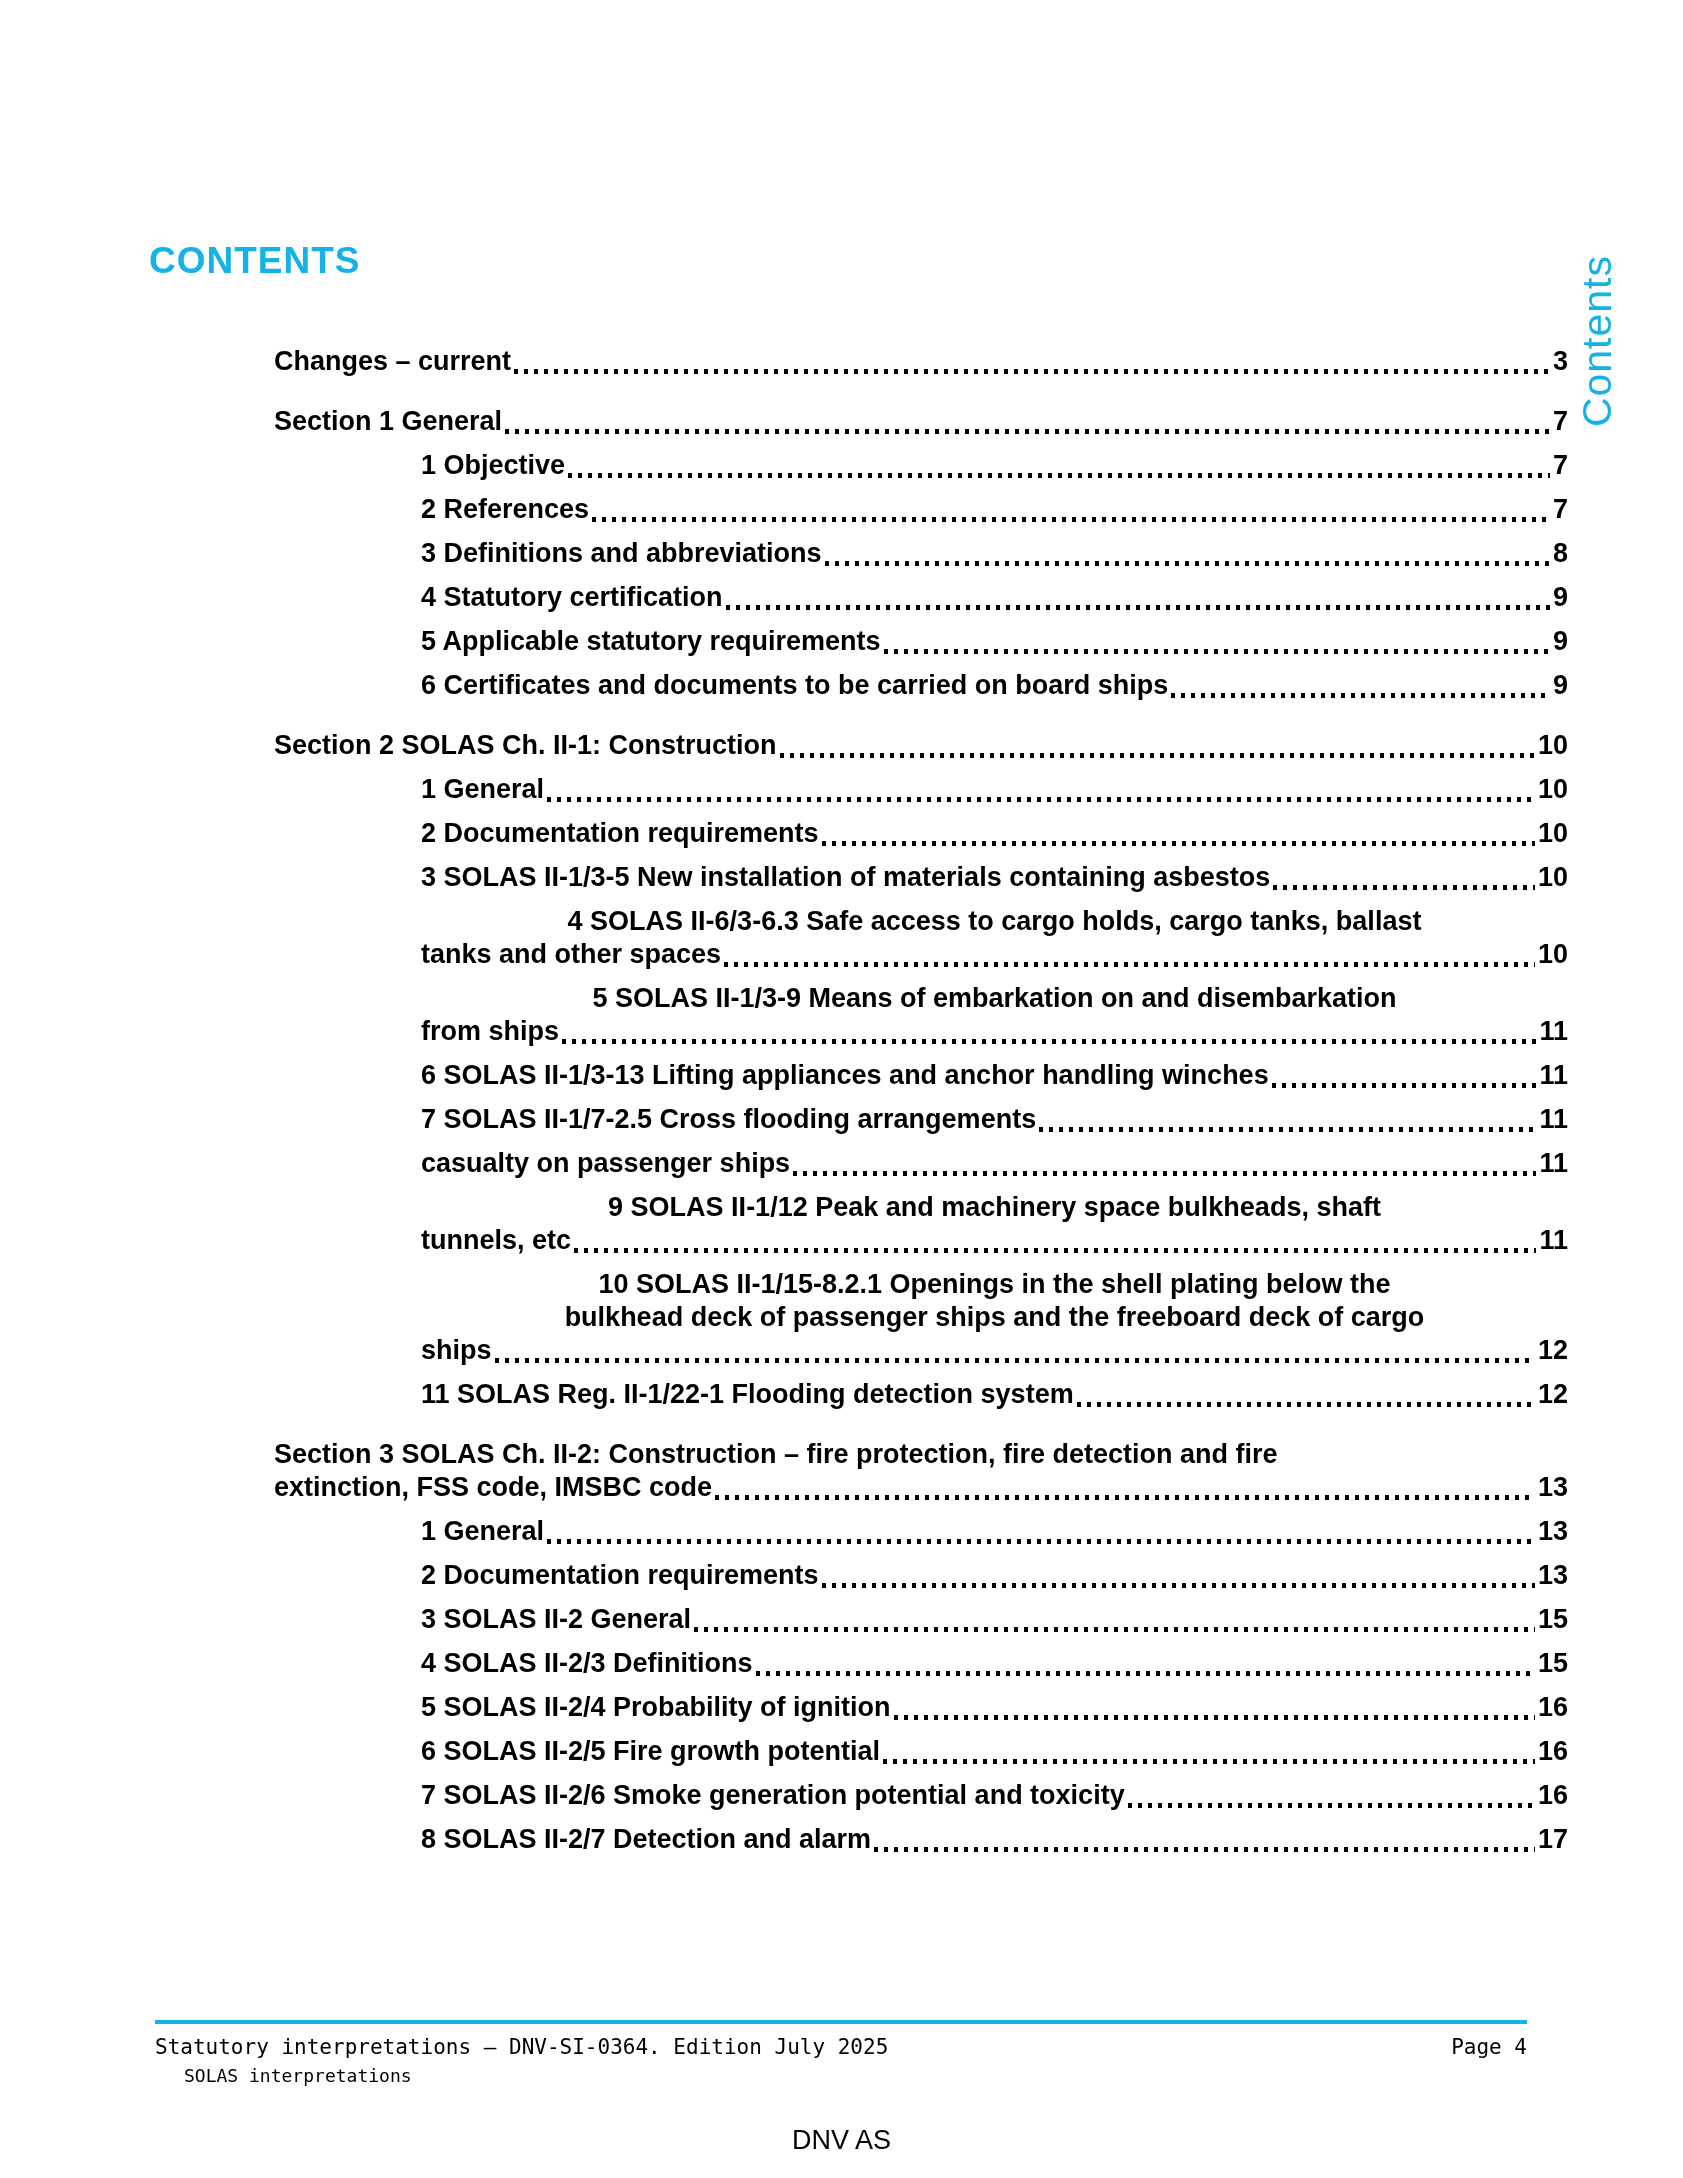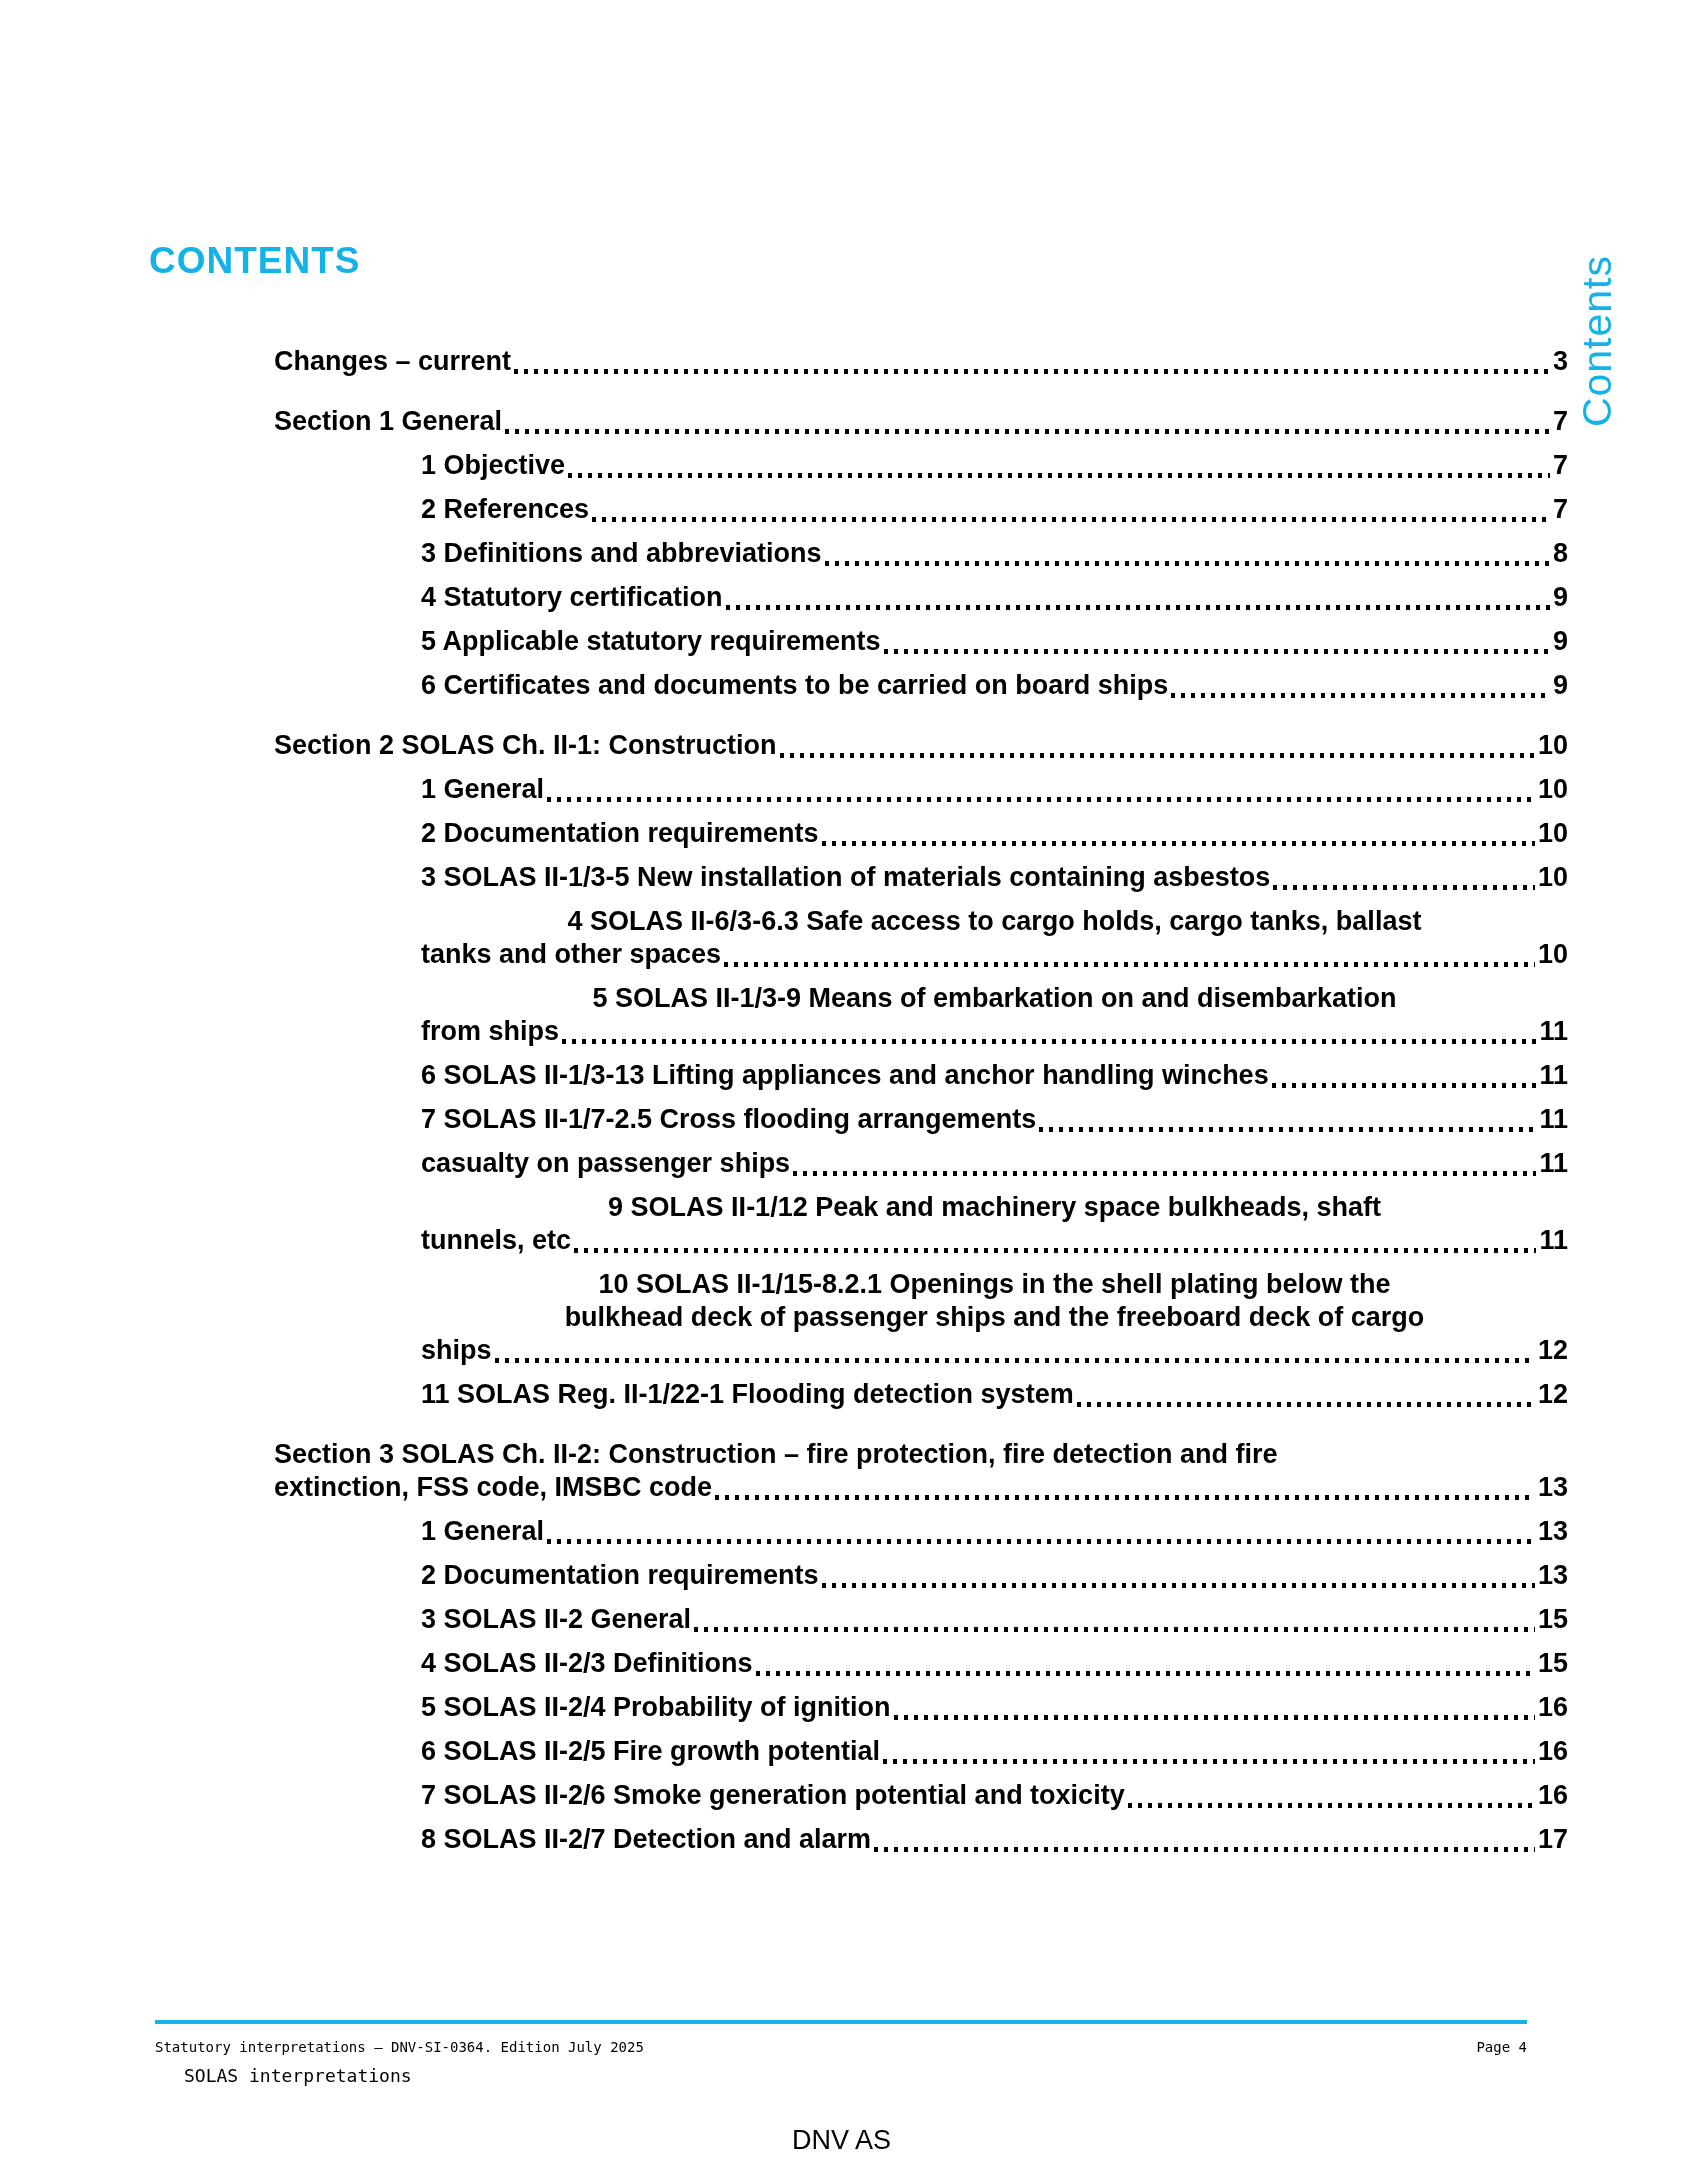--- a/index.html
+++ b/index.html
@@ -70,21 +70,21 @@
     background: var(--accent, #15b2e8);
   }
   .footer-line1 {
     position: absolute;
     left: 155px;
     top: 2032px;
     width: 1372px;
     display: flex;
     justify-content: space-between;
     font-family: "DejaVu Sans Mono", monospace;
-    font-size: 14px;
+    font-size: 21px;
     line-height: 30px;
     color: #000;
   }
   .footer-line2 {
     position: absolute;
     left: 155px;
     top: 2061px;
     font-family: "DejaVu Sans Mono", monospace;
     font-size: 18px;
     line-height: 30px;

